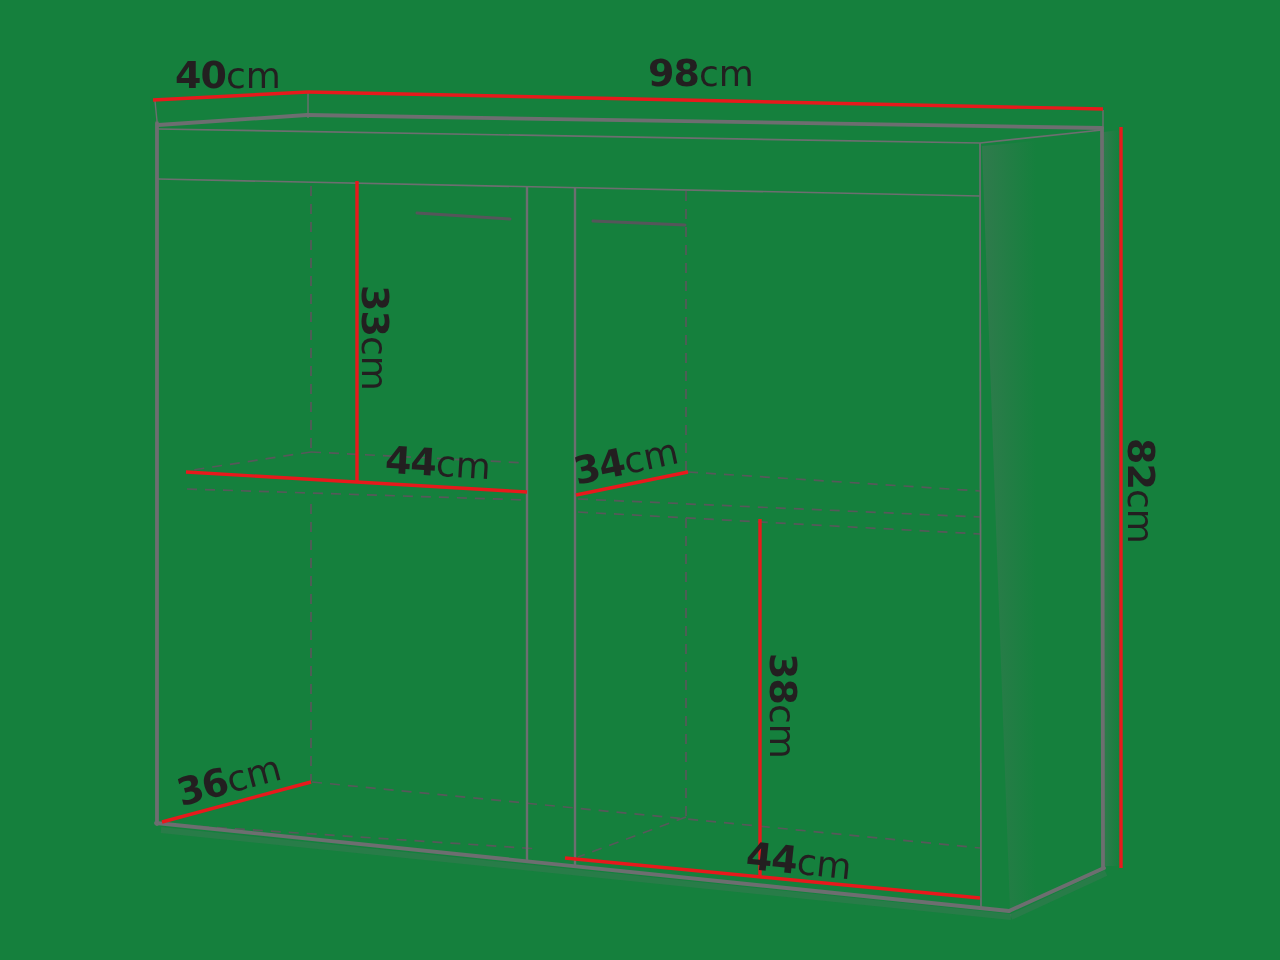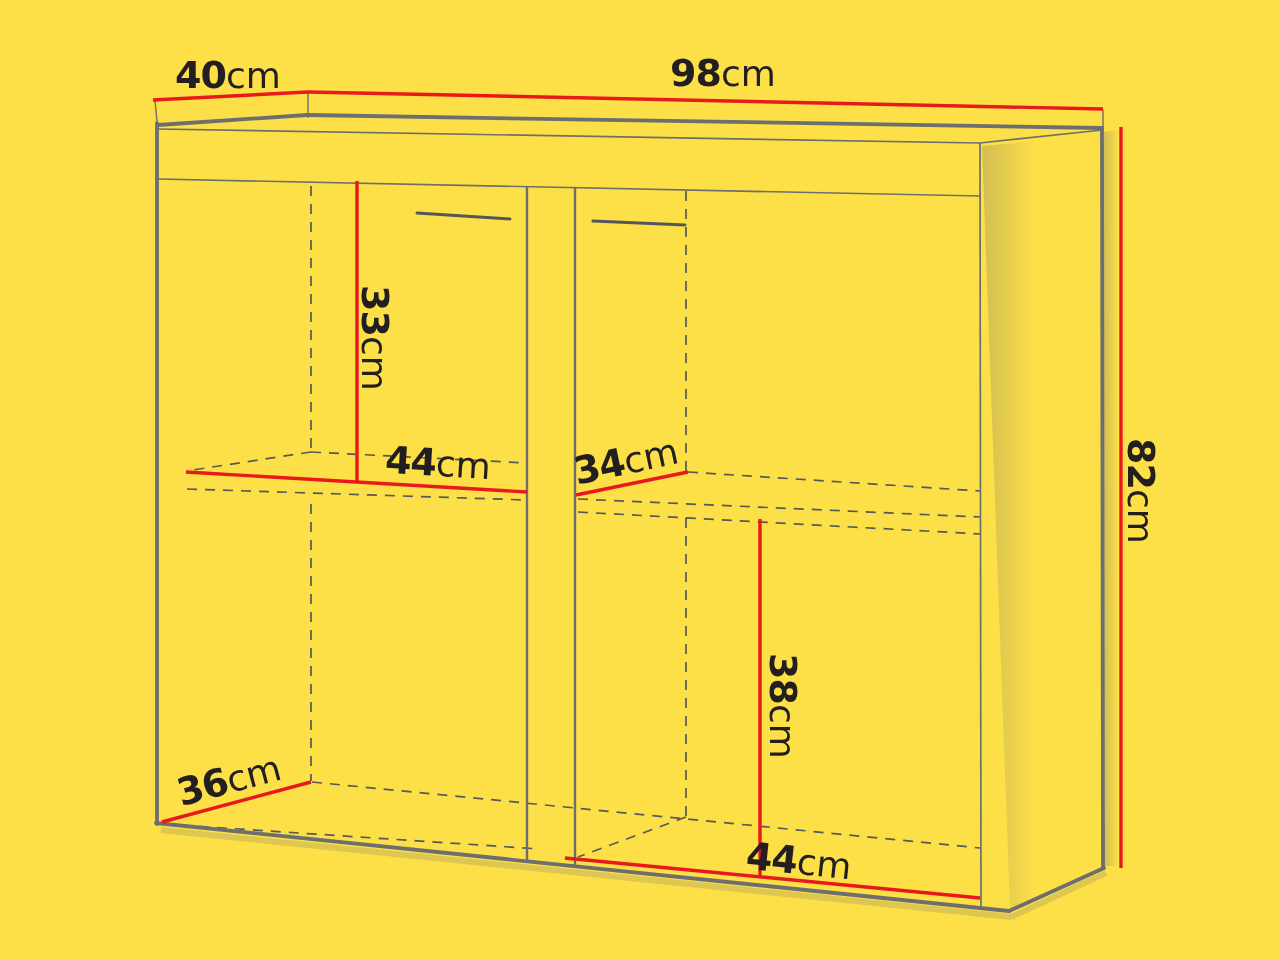--- a/index.html
+++ b/index.html
@@ -1,19 +1,19 @@
 <!DOCTYPE html>
 <html><head>
 <meta charset="utf-8">
 <style>
   html,body{margin:0;padding:0;background:#ffffff;}
   #stage{
     position:relative;
     width:1280px;height:960px;
-    background:#fde047;
+    background:#15803d;
     overflow:hidden;
     font-family:"DejaVu Sans","Liberation Sans",sans-serif;
   }
   #diagram-svg{position:absolute;left:0;top:0;}
   .dim-label{
     position:absolute;
     white-space:nowrap;
     color:#231f20;
     line-height:1;
     z-index:5;
@@ -101,21 +101,21 @@
       <line x1="760" y1="519" x2="760" y2="878"></line>
       <line x1="565" y1="858" x2="980" y2="898"></line>
       <line x1="162" y1="822" x2="311" y2="782"></line>
     </g>
   </svg>
 
   <div class="dim-label" style="left:228px;top:75px;transform:translate(-50%,-50%);">
     <span class="num">40</span><span class="unit">cm</span>
   </div>
 
-  <div class="dim-label" style="left:723px;top:73px;transform:translate(-50%,-50%);">
+  <div class="dim-label" style="left:701px;top:73px;transform:translate(-50%,-50%);">
     <span class="num">98</span><span class="unit">cm</span>
   </div>
 
   <div class="dim-label" style="left:1141px;top:491px;transform:translate(-50%,-50%) rotate(90deg);">
     <span class="num">82</span><span class="unit">cm</span>
   </div>
 
   <div class="dim-label" style="left:375px;top:338px;transform:translate(-50%,-50%) rotate(90deg);">
     <span class="num">33</span><span class="unit">cm</span>
   </div>

